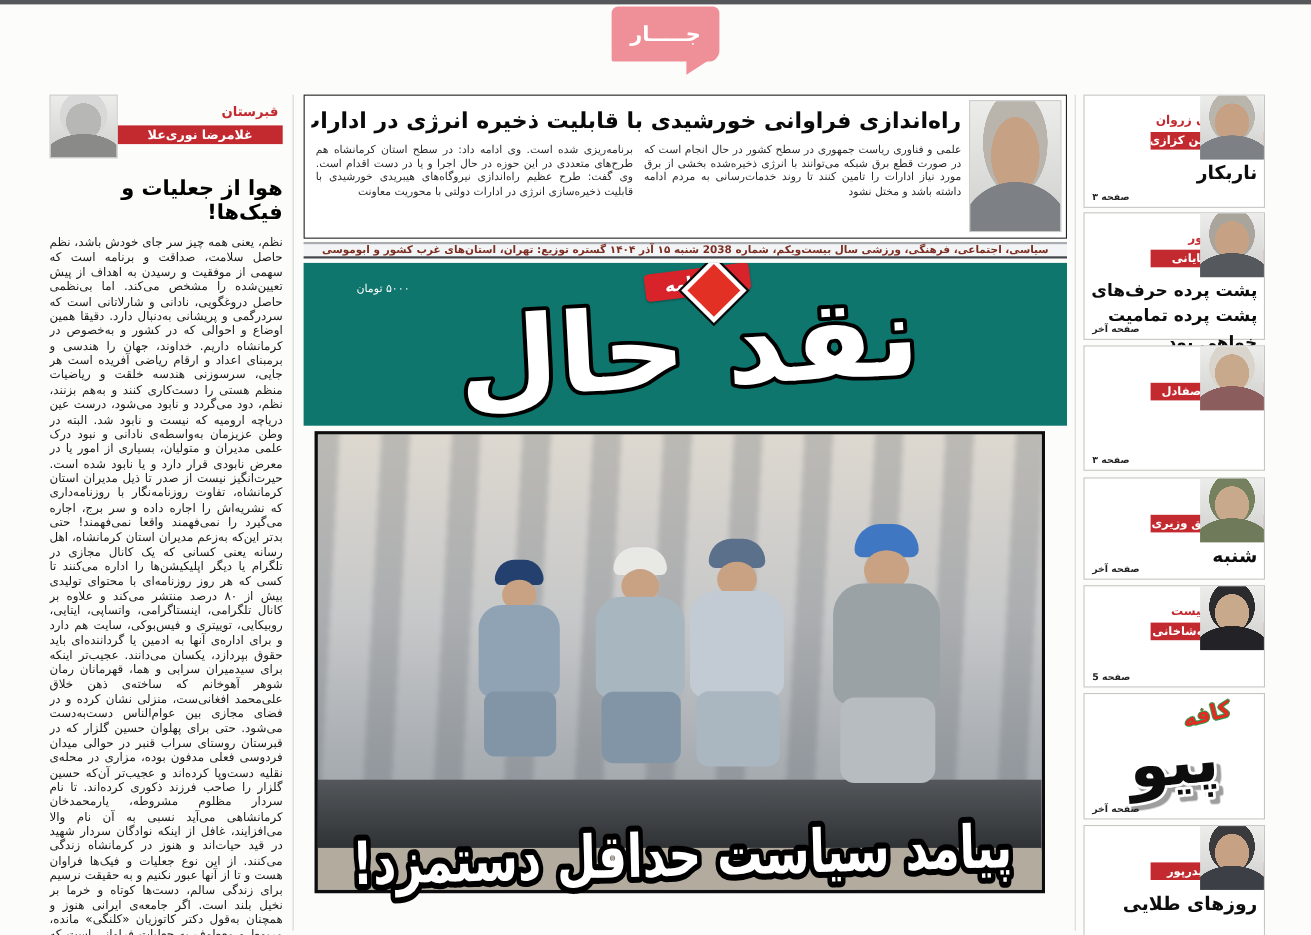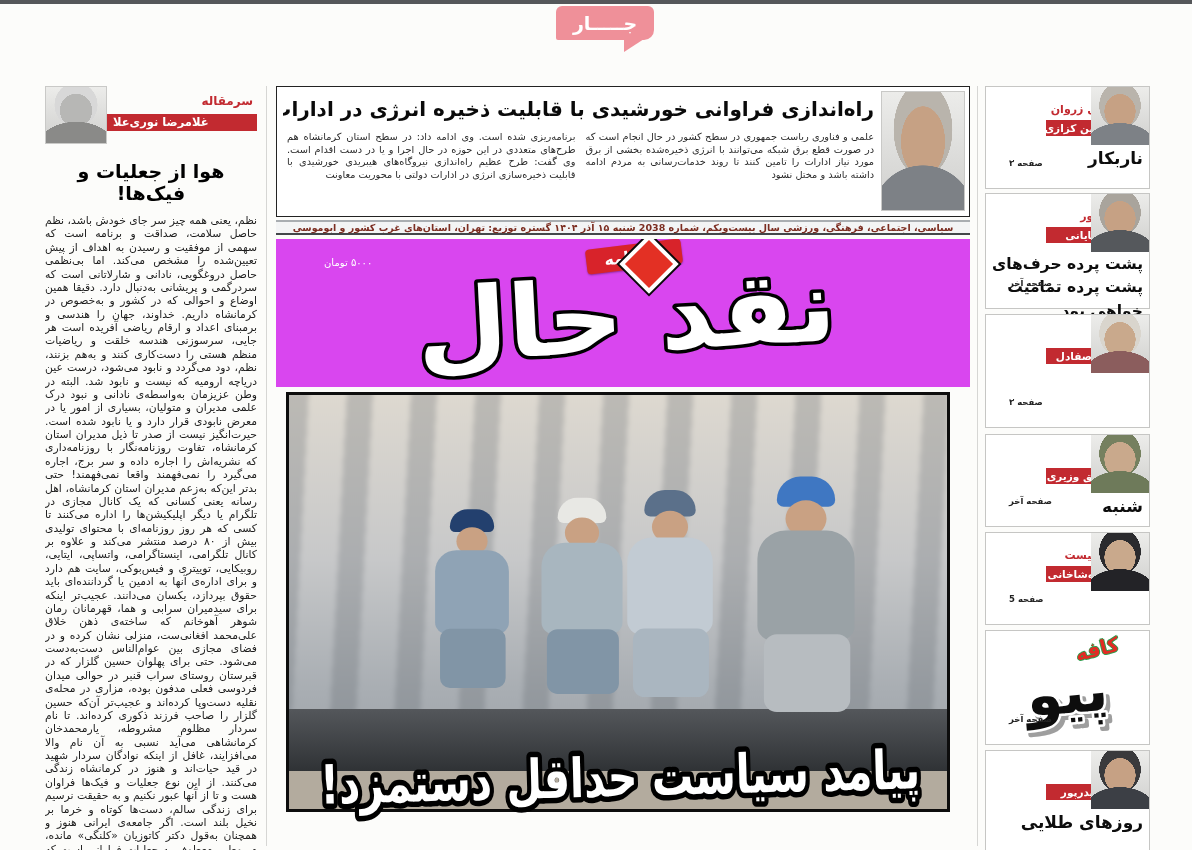--- a/index.html
+++ b/index.html
@@ -4,21 +4,21 @@
 <style>
   html,body{margin:0;padding:0;background:#e8e8e6;}
   #stage{
     position:relative;width:1192px;height:850px;overflow:hidden;
     background:#fcfcfa;direction:rtl;
     font-family:"DejaVu Sans",sans-serif;
   }
   
   .topbar{position:absolute;left:0;top:0;width:1192px;height:4px;background:#55575a;}
   .jaaar{
-    position:absolute;left:556px;top:6px;width:98px;height:34px;
+    position:absolute;left:556px;top:6px;width:98px;height:50px;
     background:#ef9099;border-radius:6px 6px 10px 2px;
     display:flex;align-items:center;justify-content:center;
     color:#fff;font-weight:bold;font-size:19px;letter-spacing:1px;
   }
   .jaaar::after{
     content:"";position:absolute;right:10px;bottom:-12px;
     border-style:solid;border-width:13px 20px 0 0;
     border-color:#ef9099 transparent transparent transparent;
   }
   
@@ -40,43 +40,43 @@
   .v-whitehair{--hair:#d9d5cd;--face:#c9a98c;--body:#8b5d5d;}
   .v-scarf{--hair:#75805f;--face:#c9a98c;--body:#6e7a5a;}
   .v-chador{--hair:#2b2b2e;--face:#c9a98c;--body:#232327;}
   .v-darkhair{--hair:#3a3a3c;--face:#c6a184;--body:#3c3f45;}
   
   .editorial{position:absolute;left:45px;top:86px;width:212px;height:762px;}
   .ed-head{display:flex;flex-direction:row;}
   .ed-head-text{flex:1;padding-top:8px;}
   .ed-label{color:#c22a30;font-size:12px;font-weight:bold;padding:0 4px 6px 0;}
   .ed-bar{background:#c22a30;color:#fff;font-size:11.5px;font-weight:bold;
-          height:17px;line-height:17px;padding:0 6px;text-align:left;}
+          height:17px;line-height:17px;padding:0 6px;text-align:center;}
   .ed-photo{width:62px;height:58px;order:2;}
-  .ed-headline{font-size:19px;font-weight:bold;text-align:center;color:#000;
+  .ed-headline{font-size:19px;font-weight:bold;color:#000;
                padding:16px 0 10px 0;}
   .ed-body{font-size:10.8px;line-height:1.24;text-align:justify;color:#1c1c1c;
            height:648px;overflow:hidden;}
   
   .topstory{position:absolute;left:276px;top:86px;width:694px;height:131px;
             border:1px solid #222;background:#fff;box-sizing:border-box;}
   .ts-photo{position:absolute;left:auto;right:4px;top:4px;width:84px;height:120px;}
   .ts-headline{margin:0 95px 0 6px;height:42px;line-height:44px;text-align:center;
                font-size:20px;font-weight:bold;color:#0a0a0a;white-space:nowrap;overflow:hidden;}
   .ts-cols{display:flex;gap:10px;margin:2px 95px 0 10px;height:82px;overflow:hidden;}
   .ts-col{flex:1;font-size:9.8px;line-height:1.28;text-align:justify;color:#2a2a2a;}
   
   .dateline{position:absolute;left:276px;top:220px;width:694px;height:15px;
             border-top:2px solid #a9adb1;border-bottom:2px solid #44474a;
             background:#f3f4f5;box-sizing:border-box;
             font-size:9.5px;font-weight:bold;color:#7c2d21;
             text-align:center;line-height:12px;}
   
   .masthead{position:absolute;left:276px;top:239px;width:694px;height:148px;
-            background:#d946ef;overflow:hidden;}
+            background:#0f766e;overflow:hidden;}
   .price{position:absolute;left:48px;top:18px;color:#fff;font-size:10px;}
   .rooznameh{position:absolute;left:310px;top:5px;transform:rotate(-7deg);
              background:#d8232a;color:#fff;font-weight:bold;font-size:16px;
              padding:3px 18px;border-radius:4px;box-shadow:0 1px 2px rgba(0,0,0,.35);}
   .diamond{position:absolute;left:356px;top:8px;width:34px;height:34px;
            background:#e33024;transform:rotate(45deg);
            box-shadow:0 0 0 4px #fff,0 0 0 6px #0a0a0a;}
   .logo-svg{position:absolute;left:60px;top:6px;}
   .logo-svg text{font-family:"DejaVu Sans",sans-serif;font-weight:bold;
                  fill:#fff;stroke:#000;stroke-width:7;stroke-linejoin:round;
@@ -117,21 +117,21 @@
            border:1px solid #c6c6c4;box-sizing:border-box;}
   .sb-photo{position:absolute;top:0;left:auto;right:0;width:58px;height:58px;border:none;border-right:none;}
   .sb-label{color:#c22a30;font-size:11px;font-weight:bold;text-align:right;
             padding:16px 8px 4px 62px;white-space:nowrap;overflow:hidden;}
   .sb-bar{background:#c22a30;color:#fff;font-size:10.5px;font-weight:bold;
           height:16px;line-height:16px;text-align:center;margin-left:60px;
           white-space:nowrap;overflow:hidden;}
   .sb-headline{font-size:15.5px;font-weight:bold;color:#0d0d0d;text-align:right;
                line-height:1.5;padding:10px 6px 0 6px;}
   .sb-headline.big{font-size:17px;}
-  .sb-page{position:absolute;left:7px;bottom:20px;font-size:8.5px;font-weight:bold;color:#222;margin-left:16px;}
+  .sb-page{position:absolute;left:7px;bottom:3px;font-size:8.5px;font-weight:bold;color:#222;}
   
   .cafe-word1{position:absolute;top:6px;right:30px;transform:rotate(-14deg);
               color:#e32b24;font-size:20px;font-weight:bold;
               text-shadow:1px 0 #2f9e4e,-1px 0 #2f9e4e,0 1px #2f9e4e,0 -1px #2f9e4e;}
   .cafe-svg{position:absolute;top:18px;left:6px;}
   .cafe-svg text{font-family:"DejaVu Sans",sans-serif;font-weight:bold;
                  fill:#0d0d0d;stroke:#fff;stroke-width:5;stroke-linejoin:round;
                  paint-order:stroke fill;}
   .cafe-svg{filter:drop-shadow(4px 4px 0 rgba(125,125,125,.75));}
 </style>
@@ -145,21 +145,21 @@
   <div class="jaaar">
     <span>جـــــار</span>
   </div>
 
   <div class="vrule r1"></div>
   <div class="vrule r2"></div>
 
   <div class="editorial">
     <div class="ed-head">
       <div class="ed-head-text">
-        <div class="ed-label">سرمقاله</div>
+        <div class="ed-label">قبرستان</div>
         <div class="ed-bar">غلامرضا نوری‌علا</div>
       </div>
       <div class="ed-photo portrait v-bw"></div>
     </div>
     <div class="ed-headline">هوا از جعلیات و فیک‌ها!</div>
     <div class="ed-body">نظم، یعنی همه چیز سر جای خودش باشد، نظم حاصل سلامت، صداقت و برنامه است که سهمی از موفقیت و رسیدن به اهداف از پیش تعیین‌شده را مشخص می‌کند. اما بی‌نظمی حاصل دروغگویی، نادانی و شارلاتانی است که سردرگمی و پریشانی به‌دنبال دارد. دقیقا همین اوضاع و احوالی که در کشور و به‌خصوص در کرمانشاه داریم. خداوند، جهان را هندسی و برمبنای اعداد و ارقام ریاضی آفریده است هر جایی، سرسوزنی هندسه خلقت و ریاضیات منظم هستی را دست‌کاری کنند و به‌هم بزنند، نظم، دود می‌گردد و نابود می‌شود، درست عین دریاچه ارومیه که نیست و نابود شد. البته در وطن عزیزمان به‌واسطه‌ی نادانی و نبود درک علمی مدیران و متولیان، بسیاری از امور یا در معرض نابودی قرار دارد و یا نابود شده است. حیرت‌انگیز نیست از صدر تا ذیل مدیران استان کرمانشاه، تفاوت روزنامه‌نگار با روزنامه‌داری که نشریه‌اش را اجاره داده و سر برج، اجاره می‌گیرد را نمی‌فهمند واقعا نمی‌فهمند! حتی بدتر این‌که به‌زعم مدیران استان کرمانشاه، اهل رسانه یعنی کسانی که یک کانال مجازی در تلگرام یا دیگر اپلیکیشن‌ها را اداره می‌کنند تا کسی که هر روز روزنامه‌ای با محتوای تولیدی بیش از ۸۰ درصد منتشر می‌کند و علاوه بر کانال تلگرامی، اینستاگرامی، واتساپی، ایتایی، روبیکایی، توییتری و فیس‌بوکی، سایت هم دارد و برای اداره‌ی آنها به ادمین یا گرداننده‌ای باید حقوق بپردازد، یکسان می‌دانند. عجیب‌تر اینکه برای سیدمیران سرابی و هما، قهرمانان رمان شوهر آهوخانم که ساخته‌ی ذهن خلاق علی‌محمد افغانی‌ست، منزلی نشان کرده و در فضای مجازی بین عوام‌الناس دست‌به‌دست می‌شود. حتی برای پهلوان حسین گلزار که در قبرستان روستای سراب قنبر در حوالی میدان فردوسی فعلی مدفون بوده، مزاری در محله‌ی نقلیه دست‌وپا کرده‌اند و عجیب‌تر آن‌که حسین گلزار را صاحب فرزند ذکوری کرده‌اند. تا نام سردار مظلوم مشروطه، یارمحمدخان کرمانشاهی می‌آید نسبی به آن نام والا می‌افزایند، غافل از اینکه نوادگان سردار شهید در قید حیات‌اند و هنوز در کرمانشاه زندگی می‌کنند. از این نوع جعلیات و فیک‌ها فراوان هست و تا از آنها عبور نکنیم و به حقیقت نرسیم برای زندگی سالم، دست‌ها کوتاه و خرما بر نخیل بلند است. اگر جامعه‌ی ایرانی هنوز و همچنان به‌قول دکتر کاتوزیان «کلنگی» مانده، مربوط و معطوف به جعلیات فراوانی است که بنا به قانون الهی و قاموس طبیعت، دوام ندارند و حداکثر چندی پس از بدعت‌گذاران، فرو می‌پاشد و مادامی که جای دروغ‌ها و ریاها، حقیقت ننشیند و خواستار داشته باشد، رستگاری بر شاخ آهوست. خوشبختی، گنج است و باید هزینه‌های آن پرداخت شود و برایش رنج‌ها برد.</div>
   </div>
 
   <div class="topstory">
     <div class="ts-photo portrait v-grayhair"></div>

